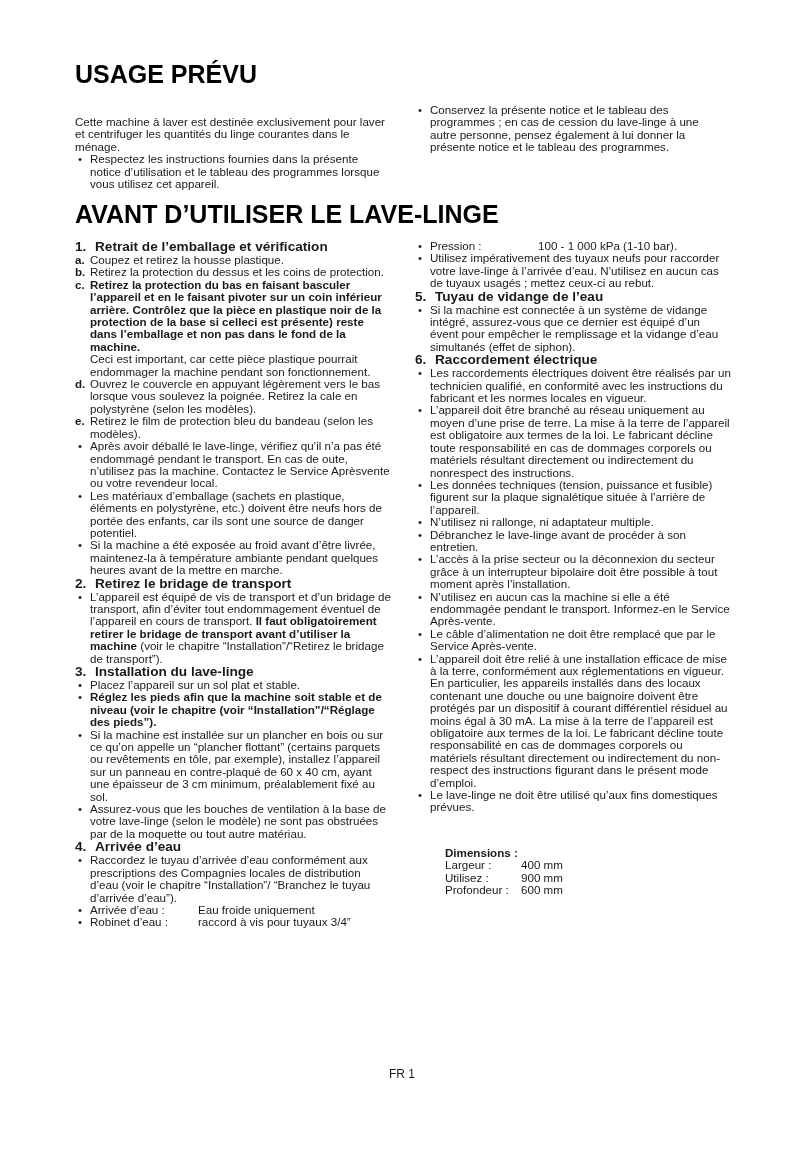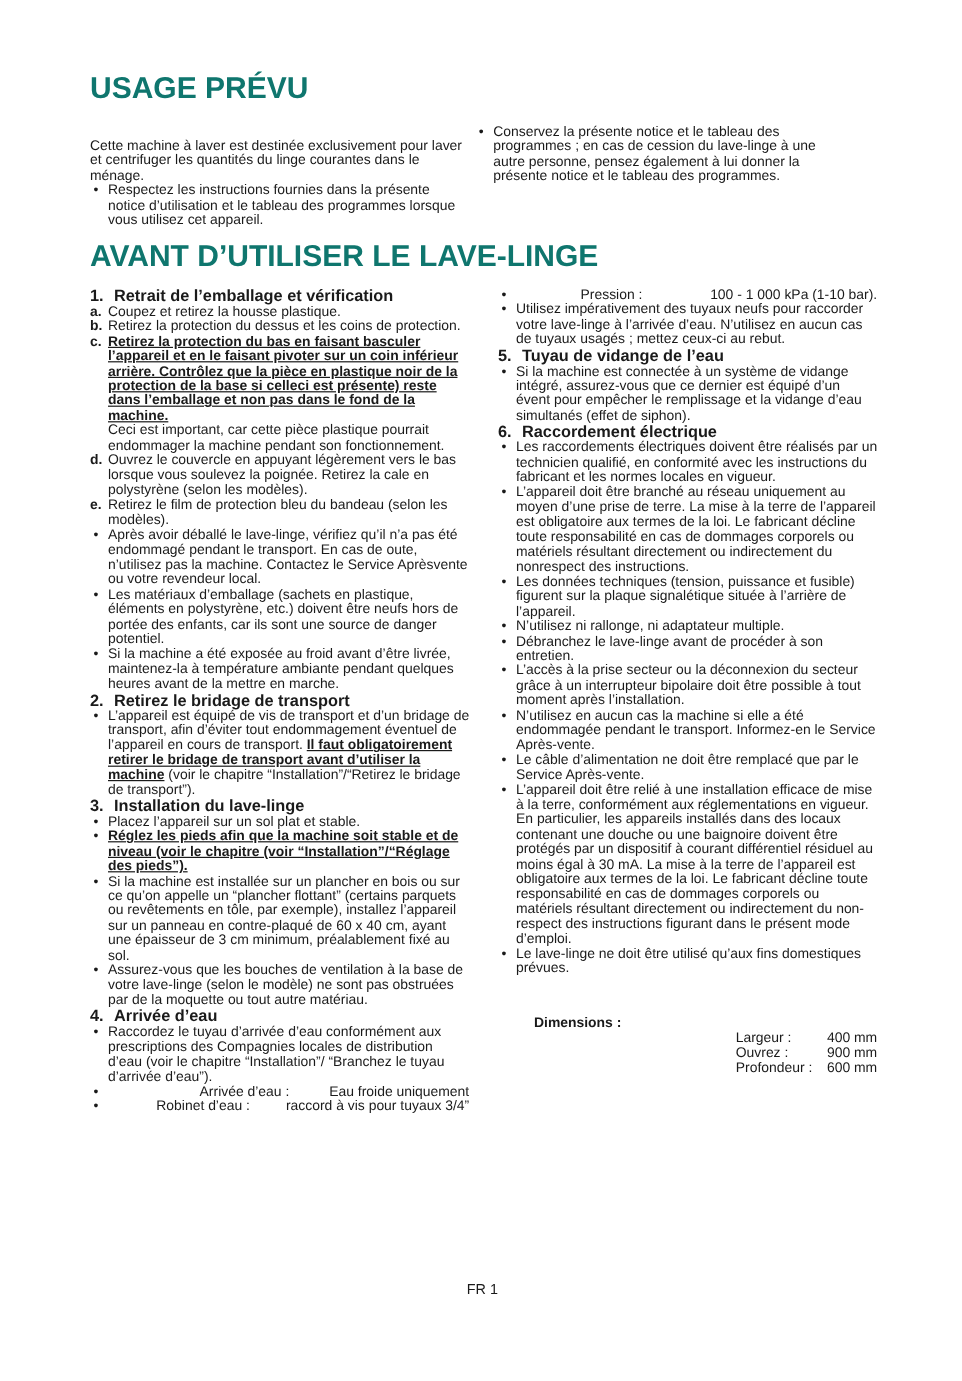--- a/index.html
+++ b/index.html
@@ -1,45 +1,45 @@
 <!DOCTYPE html>
 <html><head>
 <meta charset="utf-8">
 <style>
   html, body { margin: 0; padding: 0; background: #ffffff; }
   body { width: 802px; height: 1151px; position: relative; overflow: hidden;
          font-family: "Liberation Sans", "DejaVu Sans", sans-serif; color: #1a1a1a; }
-  .h1 { position: absolute; left: 75px; font-weight: 700; font-size: 25px; letter-spacing: 0px; color: #0f766e; margin: 0; }
+  .h1 { position: absolute; left: 75px; font-weight: 700; font-size: 25px; letter-spacing: 0px; color: #000000; margin: 0; }
   .col { position: absolute; font-size: 11.6px; line-height: 12.4px; }
   .p { margin: 0; }
   .blt { position: relative; padding-left: 15px; margin: 0; }
   .blt::before { content: "•"; position: absolute; left: 3px; top: 0; }
   .lst { position: relative; padding-left: 15px; margin: 0; }
   .lst .lbl { position: absolute; left: 0; top: 0; font-weight: 700; }
   .sec { font-weight: 700; font-size: 13.6px; line-height: 14px; margin: 0; position: relative; padding-left: 20px; }
   .sec .num { position: absolute; left: 0; }
-  .u { font-weight: 700; text-decoration: underline; }
+  .u { font-weight: 700; }
   .b { font-weight: 700; margin-top: 33px; }
-  .kv { display: flex; justify-content: flex-end; }
+  .kv { display: flex; }
   .kv .k { width: 108px; }
   .dim { padding-left: 30px; margin-top: 3px; }
   .dim .kv .k { width: 76px; }
   .footer { position: absolute; left: 389px; top: 1067px; font-size: 12px; }
 </style>
 </head>
 <body>
 
 <h1 class="h1" style="top:60px;">USAGE PRÉVU</h1>
 
 <div class="col" style="left:75px; top:104px; width:310px;margin-top:12px;">
   <p class="p">Cette machine à laver est destinée exclusivement pour laver et centrifuger les quantités du linge courantes dans le ménage.</p>
   <p class="blt">Respectez les instructions fournies dans la présente notice d’utilisation et le tableau des programmes lorsque vous utilisez cet appareil.</p>
 </div>
 
-<div class="col" style="left:396px; top:104px; width:310px;">
+<div class="col" style="left:415px; top:104px; width:310px;">
   <p class="blt">Conservez la présente notice et le tableau des programmes ; en cas de cession du lave-linge à une autre personne, pensez également à lui donner la présente notice et le tableau des programmes.</p>
 </div>
 
 <h1 class="h1" style="top:200px;">AVANT D’UTILISER LE LAVE-LINGE</h1>
 
 <div class="col" style="left:75px; top:240px; width:316px;">
   <p class="sec"><span class="num">1.</span><span>Retrait de l’emballage et vérification</span></p>
   <p class="lst"><span class="lbl">a.</span><span>Coupez et retirez la housse plastique.</span></p>
   <p class="lst"><span class="lbl">b.</span><span>Retirez la protection du dessus et les coins de protection.</span></p>
   <p class="lst"><span class="lbl">c.</span><span class="u">Retirez la protection du bas en faisant basculer l’appareil et en le faisant pivoter sur un coin inférieur arrière. Contrôlez que la pièce en plastique noir de la protection de la base si celleci est présente) reste dans l’emballage et non pas dans le fond de la machine.</span><br><span>Ceci est important, car cette pièce plastique pourrait endommager la machine pendant son fonctionnement.</span></p>
@@ -92,21 +92,21 @@
   <p class="blt">L’appareil doit être relié à une installation efficace de mise à la terre, conformément aux réglementations en vigueur. En particulier, les appareils installés dans des locaux contenant une douche ou une baignoire doivent être protégés par un dispositif à courant différentiel résiduel au moins égal à 30 mA. La mise à la terre de l’appareil est obligatoire aux termes de la loi. Le fabricant décline toute responsabilité en cas de dommages corporels ou matériels résultant directement ou indirectement du non-respect des instructions figurant dans le présent mode d’emploi.</p>
   <p class="blt">Le lave-linge ne doit être utilisé qu’aux fins domestiques prévues.</p>
 
   <div class="dim">
     <div class="b">Dimensions :</div>
     <div class="kv">
         <span class="k">Largeur :</span>
         <span>400 mm</span>
       </div>
     <div class="kv">
-        <span class="k">Ouvrez :</span>
+        <span class="k">Utilisez :</span>
         <span>900 mm</span>
       </div>
     <div class="kv">
         <span class="k">Profondeur :</span>
         <span>600 mm</span>
       </div>
   </div>
 </div>
 
 <div class="footer">FR 1</div>

